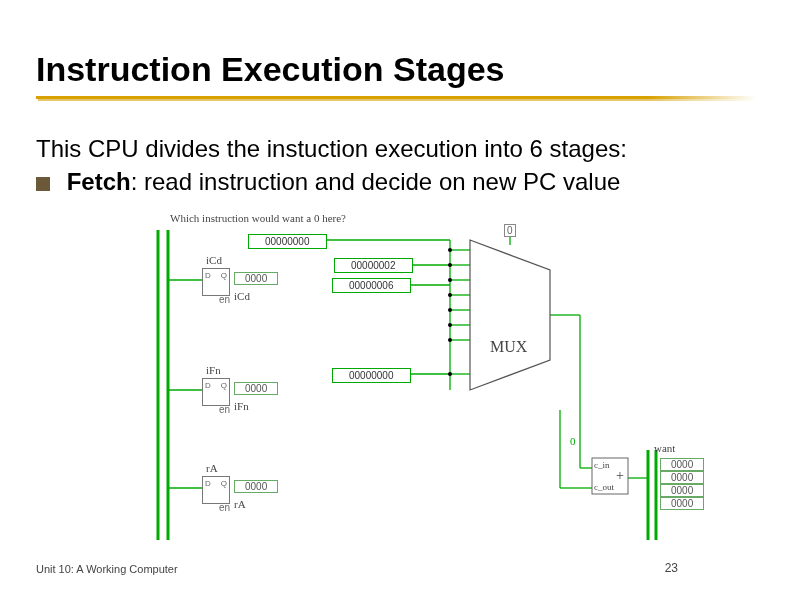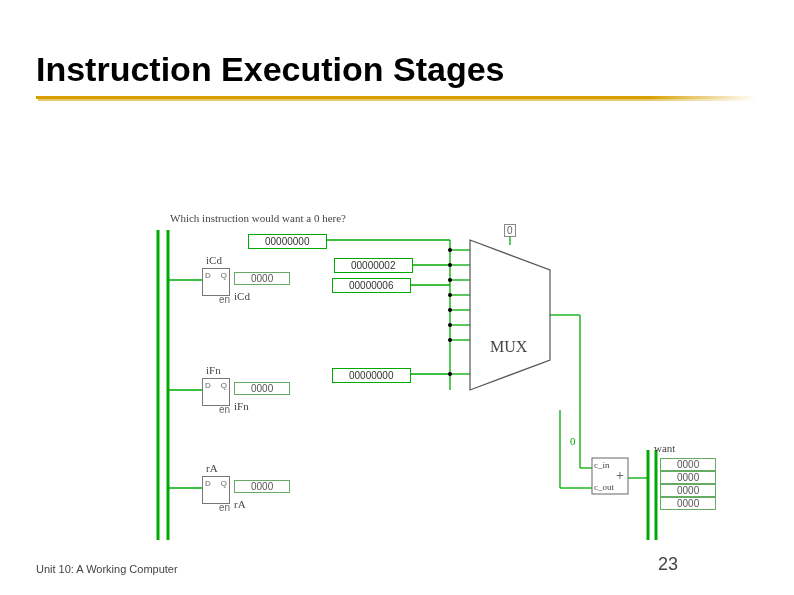--- a/index.html
+++ b/index.html
@@ -5,41 +5,46 @@
   html,body{margin:0;padding:0;width:794px;height:595px;background:#fff;font-family:Arial,Helvetica,sans-serif;color:#000;overflow:hidden}
   .slide{position:relative;width:714px;height:595px}
   .title{position:absolute;left:36px;top:50px;font-size:34px;font-weight:bold}
   .rule{position:absolute;left:36px;top:96px;width:720px;height:3px;background:linear-gradient(to right,#d8a000 0%,#d8a000 85%,rgba(216,160,0,0) 100%)}
   .ruleshadow{position:absolute;left:38px;top:99px;width:720px;height:2px;background:linear-gradient(to right,#e6c86a 0%,#e6c86a 85%,rgba(230,200,106,0) 100%)}
   .body1{position:absolute;left:36px;top:135px;font-size:24px}
   .body2{position:absolute;left:36px;top:168px;font-size:24px}
   .sq{display:inline-block;width:14px;height:14px;background:#6a5a3a;margin-right:10px;position:relative;top:1px}
   .b{font-weight:bold}
   .footer-l{position:absolute;left:36px;bottom:20px;font-size:11px;color:#444}
-  .footer-r{position:absolute;right:36px;bottom:20px;font-size:18px;color:#444}
+  .footer-r{position:absolute;right:36px;bottom:20px;font-size:12px;color:#444}
   
   .diag{position:absolute;left:150px;top:210px;width:540px;height:330px}
   .lbl{position:absolute;font-size:11px;font-family:Liberation Serif, serif;color:#454545}
   .valbox{position:absolute;border:1px solid #0a0;background:#fff;font-size:10px;padding:1px 16px;color:#333}
-  .hexbox{position:absolute;border:1px solid #6a6;background:#fff;font-size:10px;padding:0 16px;color:#555}
+  .hexbox{position:absolute;border:1px solid #6a6;background:#fff;font-size:10px;padding:0 10px;color:#555}
   .pinbox{position:absolute;border:1px solid #888;background:#fff;font-size:10px;padding:0 2px;color:#666}
   .ff{position:absolute;width:26px;height:26px;border:1px solid #777;background:#fff}
   .ff .d{position:absolute;left:2px;top:2px;font-size:8px;color:#666}
   .ff .q{position:absolute;right:2px;top:2px;font-size:8px;color:#666}
   .ff .en{position:absolute;left:16px;bottom:-10px;font-size:10px;color:#666}
   svg{position:absolute;left:0;top:0}
 </style>
 </head>
 <body>
 
 <div class="slide">
   <div class="title">Instruction Execution Stages</div>
   <div class="rule"></div>
   <div class="ruleshadow"></div>
 
+  <div class="body1">This CPU divides the instuction execution into 6 stages:</div>
+  <div class="body2">
+    <span class="sq"></span>
+    <span class="b">Fetch</span><span>: read instruction and decide on new PC value</span>
+  </div>
 
   <div class="diag">
     <svg width="540" height="330">
 
       <g stroke="#0a0" stroke-width="3" fill="none">
         <line x1="8" y1="20" x2="8" y2="330"></line>
         <line x1="18" y1="20" x2="18" y2="330"></line>
         <line x1="498" y1="240" x2="498" y2="330"></line>
         <line x1="506" y1="240" x2="506" y2="330"></line>
       </g>

